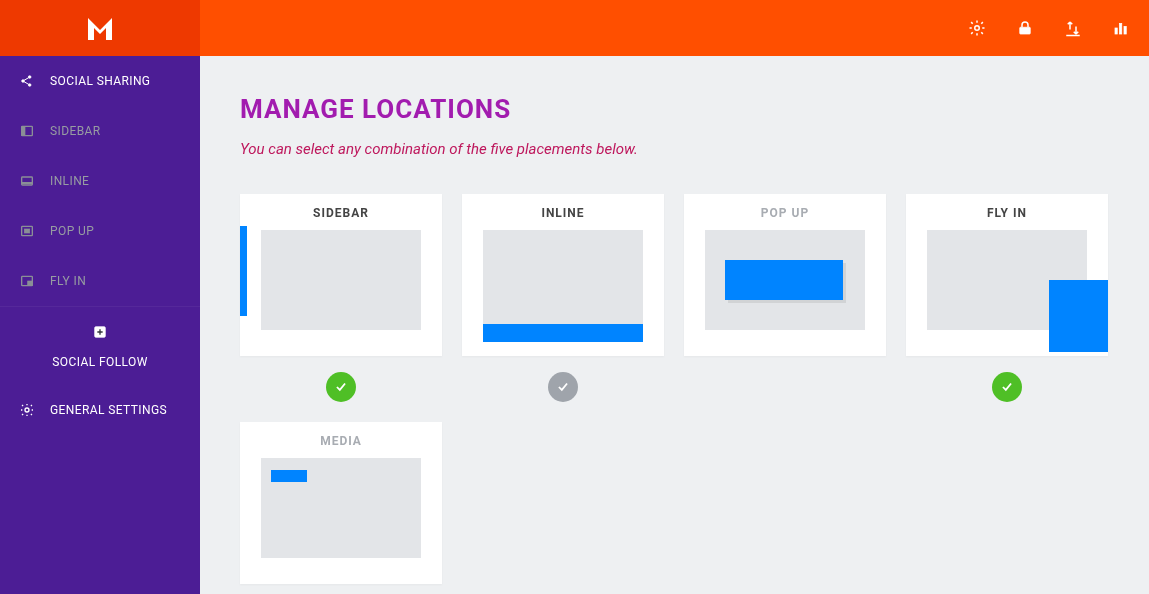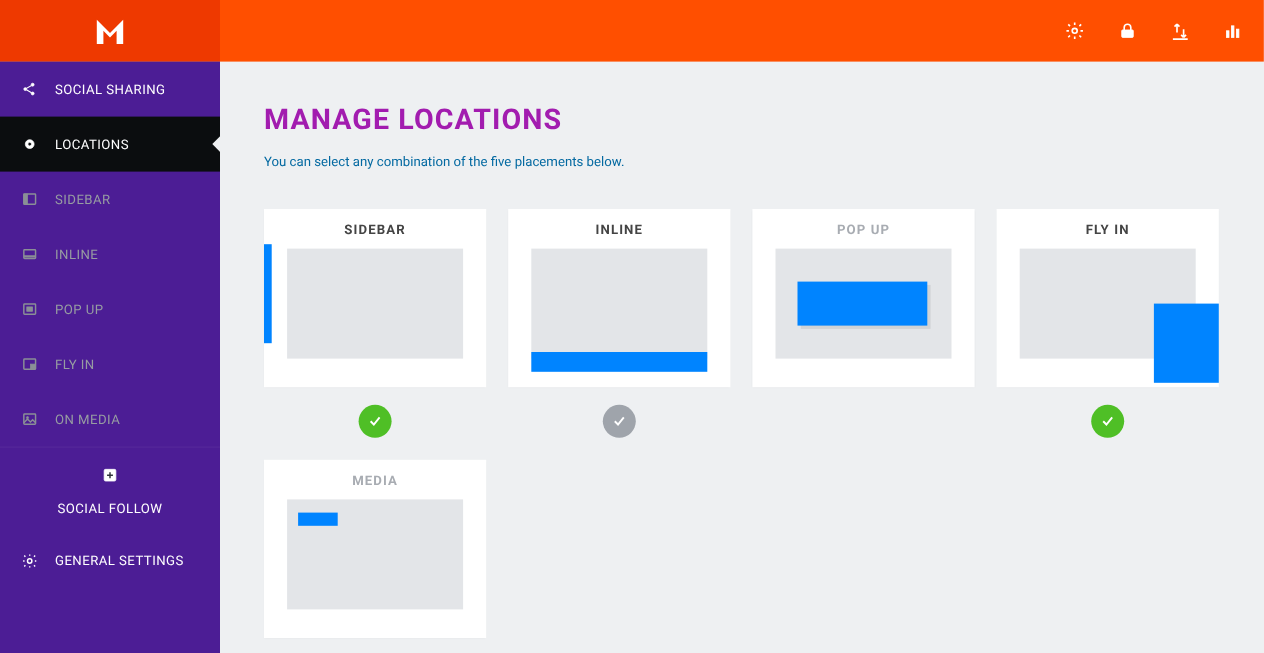--- a/index.html
+++ b/index.html
@@ -104,23 +104,24 @@
     overflow: hidden;
   }
   .content h1 {
     font-size: 26px;
     font-weight: 700;
     letter-spacing: 1px;
     color: #a21caf;
     margin-bottom: 16px;
   }
   .content .sub {
-    color: #0369a1;
-    font-size: 12px;
+    color: #be185d;
+    font-size: 15px;
     margin-bottom: 36px;
+    font-style: italic;
   }
 
   .cards {
     display: grid;
     grid-template-columns: repeat(4, 202px);
     gap: 20px;
   }
   .card-wrap {
     display: flex;
     flex-direction: column;
@@ -269,29 +270,20 @@
         <svg viewBox="0 0 24 24" width="16" height="16">
             <circle cx="6" cy="12" r="2"></circle>
             <circle cx="16" cy="6" r="2"></circle>
             <circle cx="16" cy="18" r="2"></circle>
             <path d="M7.5 11l7-4M7.5 13l7 4" stroke-width="1.5"></path>
           </svg>
       </span>
       <span>SOCIAL SHARING</span>
     </div>
 
-    <div class="item bright active">
-      <span class="ico">
-        <svg viewBox="0 0 24 24" width="16" height="16">
-            <circle cx="12" cy="12" r="6" fill="#fff"></circle>
-            <circle cx="12" cy="12" r="2.5" fill="#0b0d0f"></circle>
-          </svg>
-      </span>
-      <span>LOCATIONS</span>
-    </div>
 
 
     <div class="item">
       <span class="ico">
         <svg viewBox="0 0 24 24" width="16" height="16">
             <rect x="4" y="5" width="16" height="14" rx="1" fill="none" stroke-width="2"></rect>
             <rect x="4" y="5" width="5" height="14"></rect>
           </svg>
       </span>
       <span>SIDEBAR</span>
@@ -320,30 +312,20 @@
     <div class="item">
       <span class="ico">
         <svg viewBox="0 0 24 24" width="16" height="16">
             <rect x="4" y="5" width="16" height="14" rx="1" fill="none" stroke-width="2"></rect>
             <rect x="13" y="12" width="7" height="7"></rect>
           </svg>
       </span>
       <span>FLY IN</span>
     </div>
 
-    <div class="item">
-      <span class="ico">
-        <svg viewBox="0 0 24 24" width="16" height="16">
-            <rect x="4" y="5" width="16" height="14" rx="1" fill="none" stroke-width="2"></rect>
-            <circle cx="9" cy="10" r="1.5"></circle>
-            <path d="M4 17l5-5 4 4 3-3 4 4" fill="none" stroke-width="2"></path>
-          </svg>
-      </span>
-      <span>ON MEDIA</span>
-    </div>
 
     <div class="item bright section-divider">
       <span class="ico">
         <svg viewBox="0 0 24 24" width="16" height="16">
             <rect x="4" y="4" width="16" height="16" rx="2" fill="#fff"></rect>
             <path d="M12 8v8M8 12h8" stroke="#30343a" stroke-width="2"></path>
           </svg>
       </span>
       <span>SOCIAL FOLLOW</span>
     </div>

